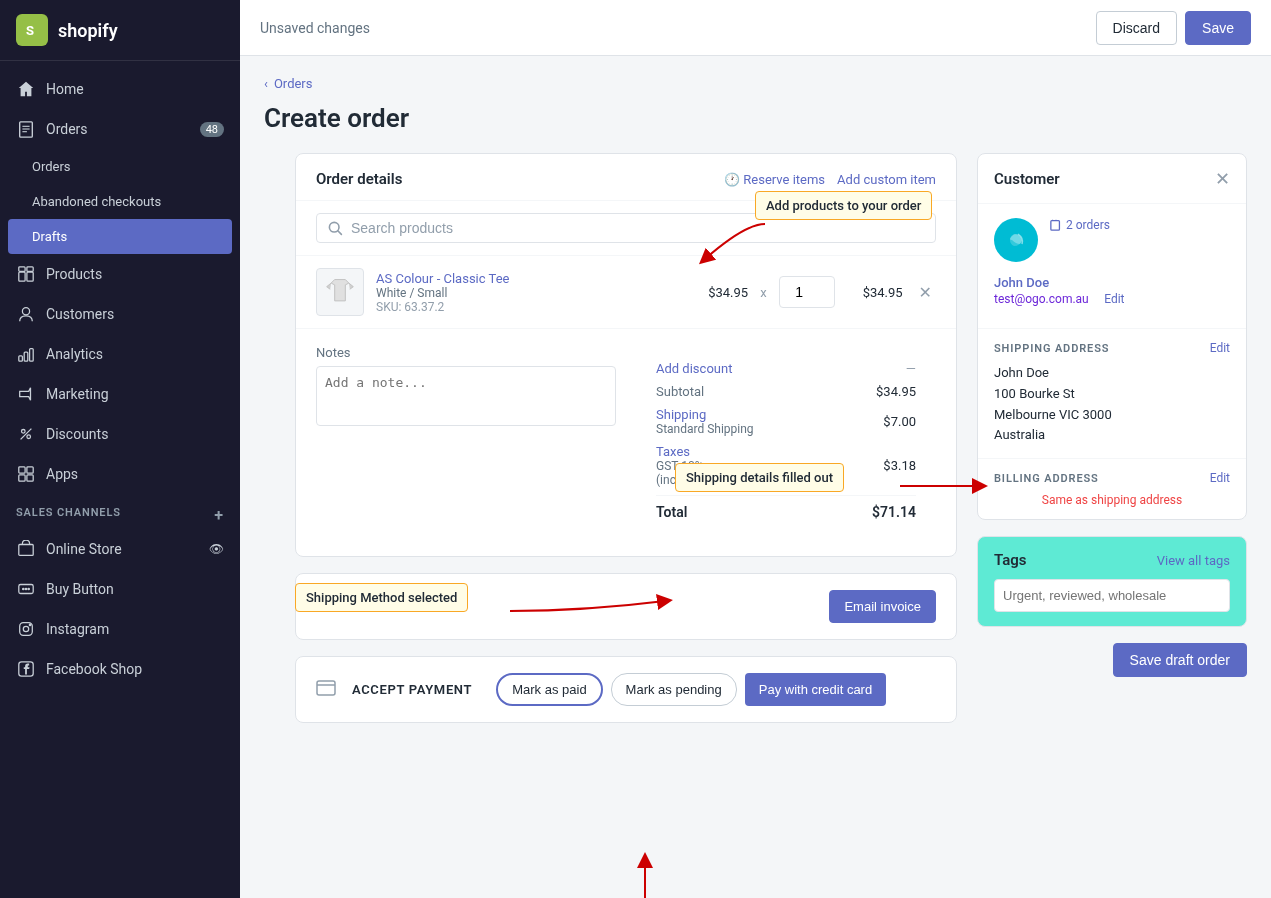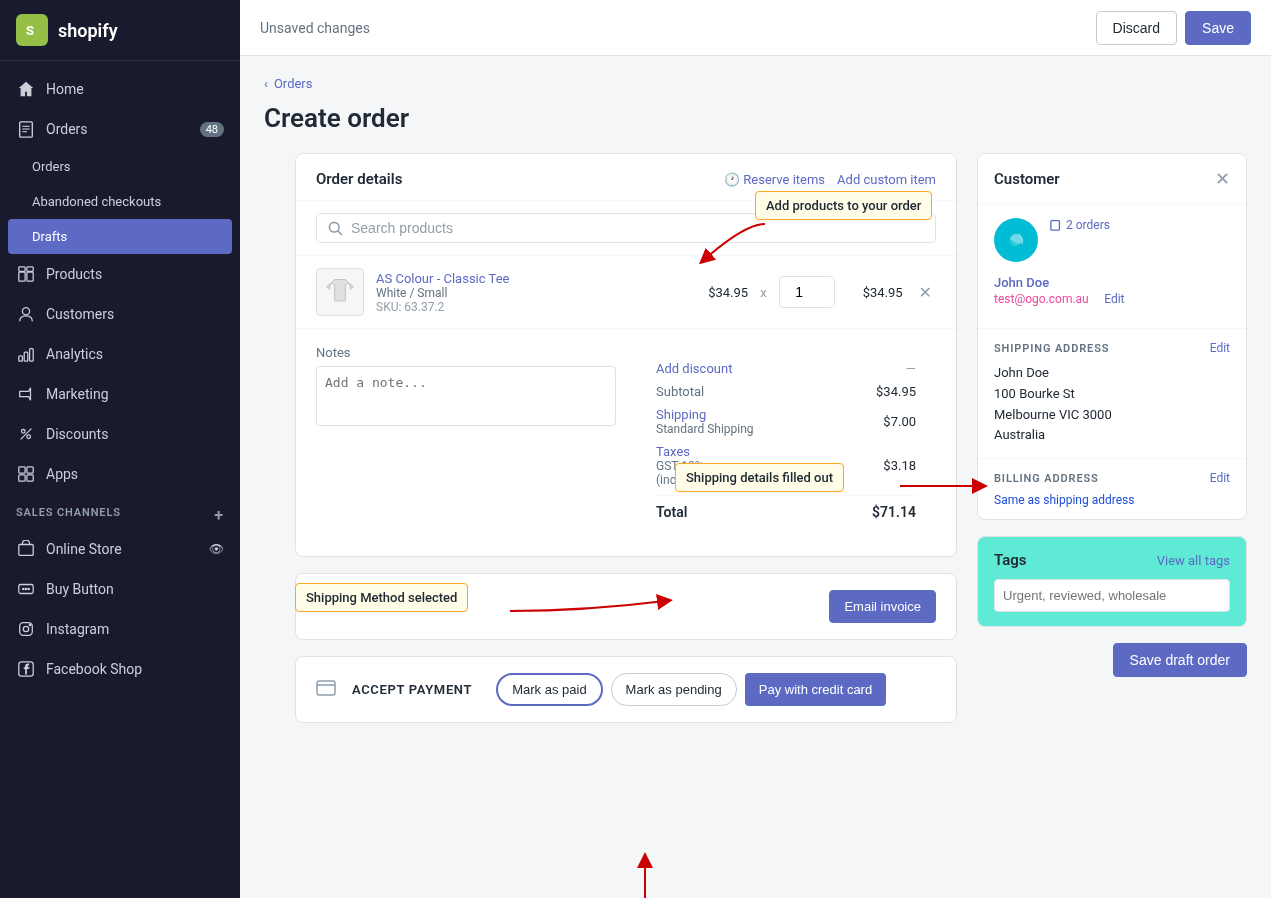--- a/index.html
+++ b/index.html
@@ -109,29 +109,29 @@
     
     .customer-card { background: #fff; border: 1px solid #dfe3e8; border-radius: 8px; margin-bottom: 16px; }
     .customer-header { display: flex; align-items: center; justify-content: space-between; padding: 14px 16px; border-bottom: 1px solid #f4f6f8; }
     .customer-title { font-weight: 600; font-size: 15px; }
     .customer-close { color: #919eab; cursor: pointer; font-size: 18px; }
     .customer-body { padding: 14px 16px; }
     .customer-info-row { display: flex; align-items: flex-start; gap: 12px; margin-bottom: 12px; }
     .customer-avatar { width: 44px; height: 44px; border-radius: 50%; background: #00bcd4; display: flex; align-items: center; justify-content: center; color: #fff; font-size: 20px; flex-shrink: 0; }
     .customer-orders-count { display: flex; align-items: center; gap: 4px; color: #5c6ac4; font-size: 12px; margin-left: auto; }
     .customer-name { color: #5c6ac4; font-size: 13px; font-weight: 500; cursor: pointer; }
-    .customer-email { color: #ec4899; font-size: 12px; }
+    .customer-email { color: #6d28d9; font-size: 12px; }
     .customer-edit-link { color: #5c6ac4; font-size: 12px; cursor: pointer; }
 
     
     .address-section { padding: 12px 16px; border-top: 1px solid #f4f6f8; }
     .address-section-header { display: flex; align-items: center; justify-content: space-between; margin-bottom: 8px; }
     .address-section-title { font-size: 11px; font-weight: 600; letter-spacing: 0.08em; text-transform: uppercase; color: #637381; }
     .address-text { font-size: 13px; color: #212b36; line-height: 1.6; }
-    .address-note { font-size: 12px; color: #1d4ed8; }
+    .address-note { font-size: 12px; color: #ef4444; text-align: center; }
 
     
     .tags-card { background: #5eead4; border: 1px solid #dfe3e8; border-radius: 8px; padding: 14px 16px; }
     .tags-header { display: flex; align-items: center; justify-content: space-between; margin-bottom: 10px; }
     .tags-title { font-weight: 600; font-size: 15px; }
     .tags-view-all { color: #5c6ac4; font-size: 13px; cursor: pointer; }
     .tags-input { width: 100%; border: 1px solid #dfe3e8; border-radius: 4px; padding: 8px; font-size: 13px; color: #919eab; outline: none; }
 
     
     .save-draft-row { display: flex; justify-content: flex-end; margin-top: 16px; }

